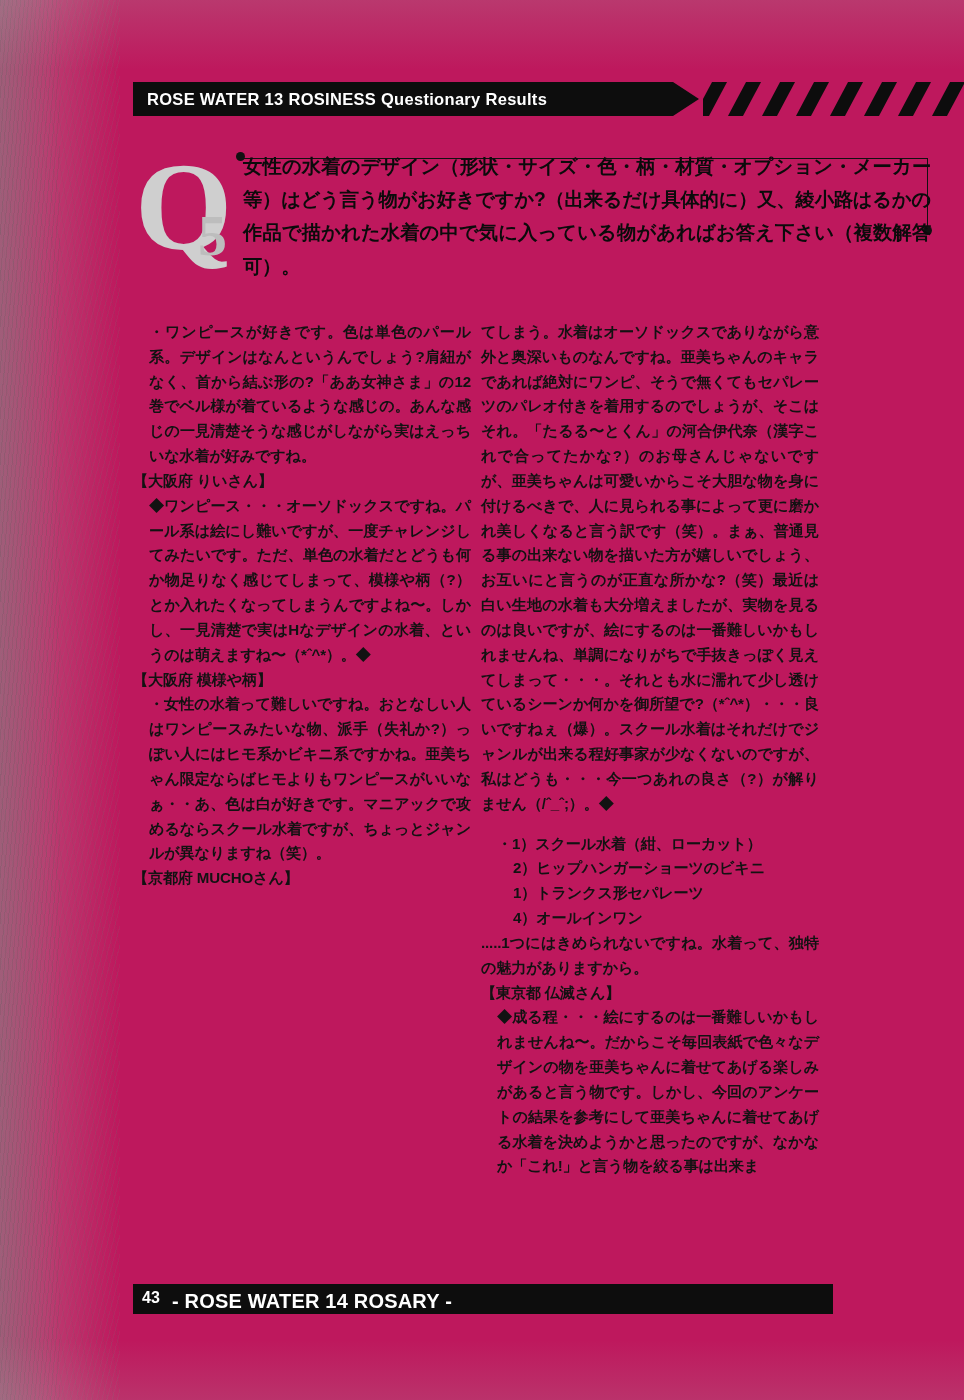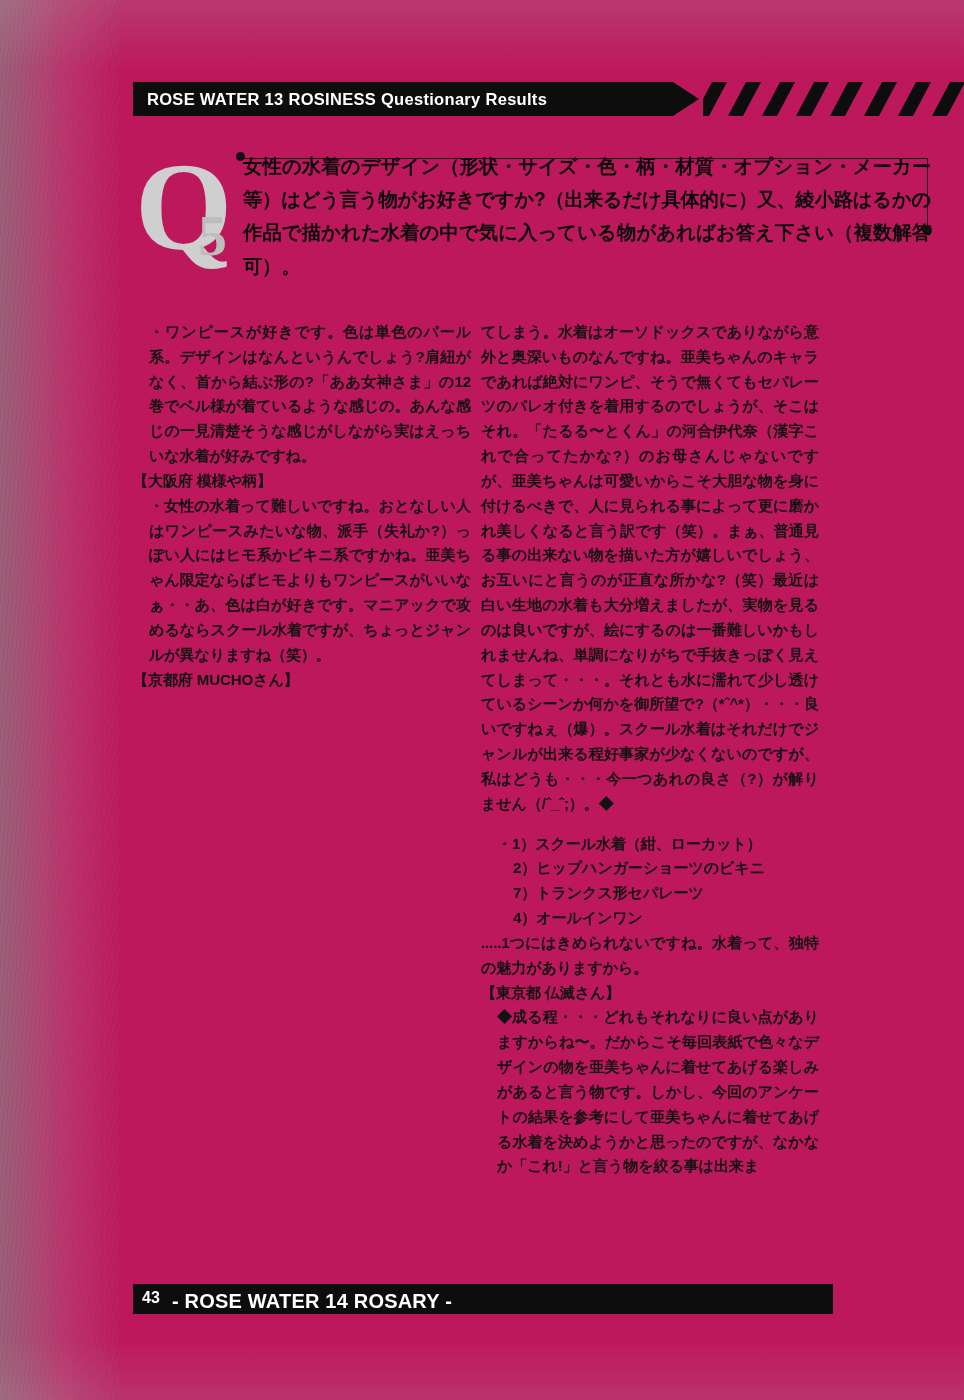--- a/index.html
+++ b/index.html
@@ -236,33 +236,35 @@
   <div class="q-mark">Q</div>
   <div class="q-num">5</div>
   <div class="q-dot-left"></div>
   <div class="q-bracket-top"></div>
   <div class="q-bracket-right"></div>
   <div class="q-dot-right"></div>
   <div class="q-text">女性の水着のデザイン（形状・サイズ・色・柄・材質・オプション・メーカー等）はどう言う物がお好きですか?（出来るだけ具体的に）又、綾小路はるかの作品で描かれた水着の中で気に入っている物があればお答え下さい（複数解答可）。</div>
 
   <div class="col col-left">
     <p class="hanging">・ワンピースが好きです。色は単色のパール系。デザインはなんというんでしょう?肩紐がなく、首から結ぶ形の?「ああ女神さま」の12巻でベル様が着ているような感じの。あんな感じの一見清楚そうな感じがしながら実はえっちいな水着が好みですね。</p>
+    <p>【大阪府 りいさん】</p>
+    <p class="hanging">◆ワンピース・・・オーソドックスですね。パール系は絵にし難いですが、一度チャレンジしてみたいです。ただ、単色の水着だとどうも何か物足りなく感じてしまって、模様や柄（?）とか入れたくなってしまうんですよね〜。しかし、一見清楚で実はHなデザインの水着、というのは萌えますね〜（*ˆ^*）。◆</p>
     <p>【大阪府 模様や柄】</p>
     <p class="hanging">・女性の水着って難しいですね。おとなしい人はワンピースみたいな物、派手（失礼か?）っぽい人にはヒモ系かビキニ系ですかね。亜美ちゃん限定ならばヒモよりもワンピースがいいなぁ・・あ、色は白が好きです。マニアックで攻めるならスクール水着ですが、ちょっとジャンルが異なりますね（笑）。</p>
     <p>【京都府 MUCHOさん】</p>
   </div>
 
   <div class="col col-right">
     <p>てしまう。水着はオーソドックスでありながら意外と奥深いものなんですね。亜美ちゃんのキャラであれば絶対にワンピ、そうで無くてもセパレーツのパレオ付きを着用するのでしょうが、そこはそれ。「たるる〜とくん」の河合伊代奈（漢字これで合ってたかな?）のお母さんじゃないですが、亜美ちゃんは可愛いからこそ大胆な物を身に付けるべきで、人に見られる事によって更に磨かれ美しくなると言う訳です（笑）。まぁ、普通見る事の出来ない物を描いた方が嬉しいでしょう、お互いにと言うのが正直な所かな?（笑）最近は白い生地の水着も大分増えましたが、実物を見るのは良いですが、絵にするのは一番難しいかもしれませんね、単調になりがちで手抜きっぽく見えてしまって・・・。それとも水に濡れて少し透けているシーンか何かを御所望で?（*ˆ^*）・・・良いですねぇ（爆）。スクール水着はそれだけでジャンルが出来る程好事家が少なくないのですが、私はどうも・・・今一つあれの良さ（?）が解りません（/ˆ_ˆ;）。◆</p>
     <p class="hanging gap">・1）スクール水着（紺、ローカット）</p>
     <p class="list-indent">2）ヒップハンガーショーツのビキニ</p>
-    <p class="list-indent">7）トランクス形セパレーツ</p>
+    <p class="list-indent">1）トランクス形セパレーツ</p>
     <p class="list-indent">4）オールインワン</p>
     <p>.....1つにはきめられないですね。水着って、独特の魅力がありますから。</p>
     <p>【東京都 仏滅さん】</p>
-    <p class="hanging">◆成る程・・・どれもそれなりに良い点がありますからね〜。だからこそ毎回表紙で色々なデザインの物を亜美ちゃんに着せてあげる楽しみがあると言う物です。しかし、今回のアンケートの結果を参考にして亜美ちゃんに着せてあげる水着を決めようかと思ったのですが、なかなか「これ!」と言う物を絞る事は出来ま</p>
+    <p class="hanging">◆成る程・・・絵にするのは一番難しいかもしれませんね〜。だからこそ毎回表紙で色々なデザインの物を亜美ちゃんに着せてあげる楽しみがあると言う物です。しかし、今回のアンケートの結果を参考にして亜美ちゃんに着せてあげる水着を決めようかと思ったのですが、なかなか「これ!」と言う物を絞る事は出来ま</p>
   </div>
 
   <div class="footer-bar"></div>
   <div class="footer-page">43</div>
   <div class="footer-text">- ROSE WATER 14  ROSARY -</div>
 
 </div>
 
 </body></html>

